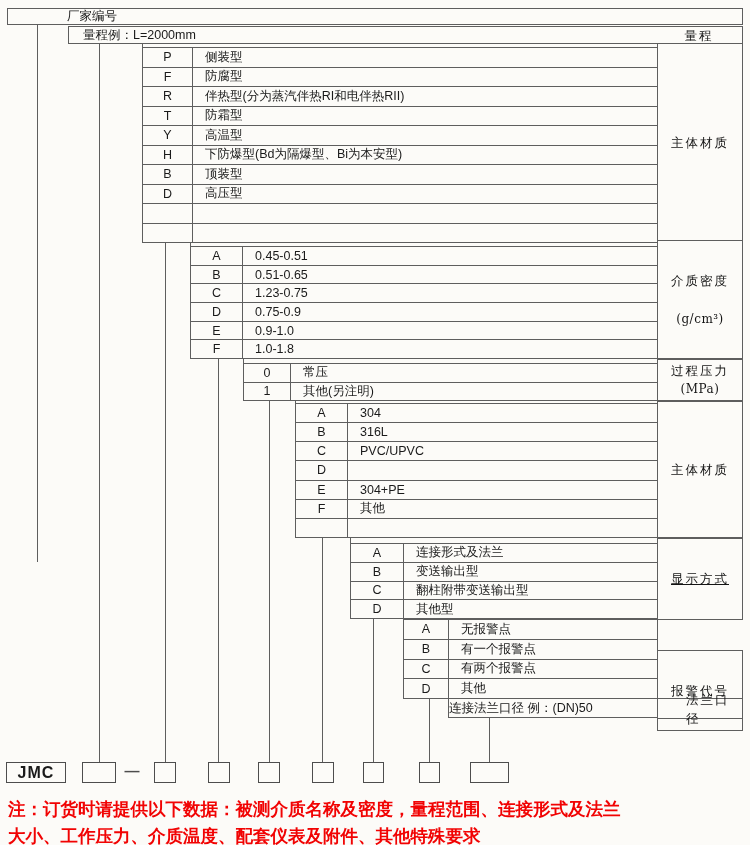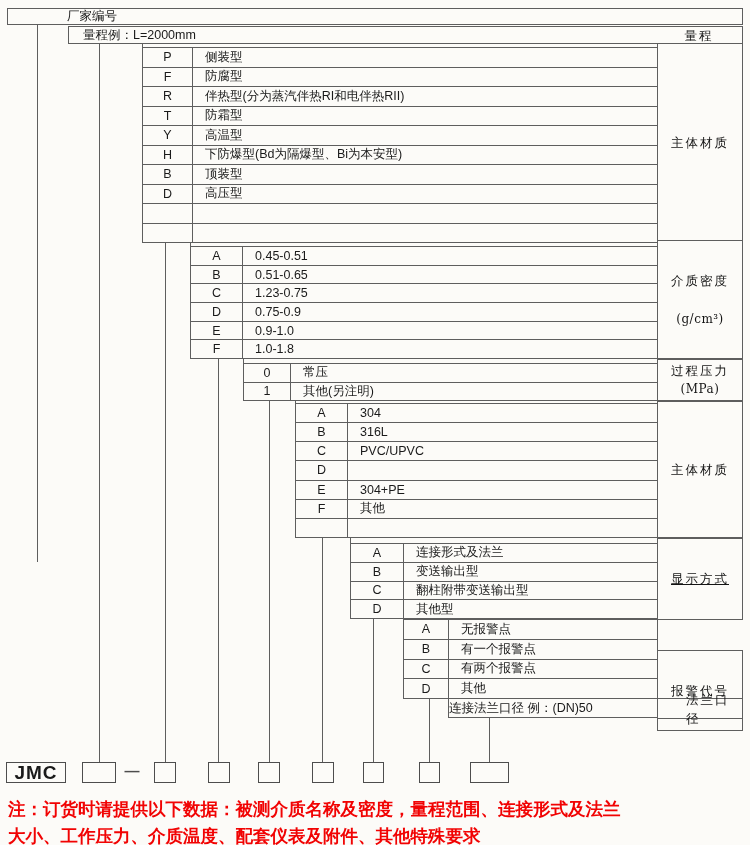--- a/index.html
+++ b/index.html
@@ -43,21 +43,21 @@
   .lb1{top:240px;height:120px;gap:20px;}
   .lb2{top:358px;height:44px;}
   .lb3{top:400px;height:139px;}
   .lb4{top:537px;height:83px;}
   .lb5{top:650px;height:81px;}
   .lb6{top:698px;height:21px;padding-left:28px;}
   
   .vline{position:absolute;width:1px;background:var(--bc);}
   
   .mbox{position:absolute;top:762px;height:21px;border:1.5px solid #4d4d4d;box-sizing:border-box;background:transparent;}
-  .jmc{left:6px;width:60px;display:flex;align-items:center;justify-content:center;font-weight:bold;font-size:19px;letter-spacing:1px;}
+  .jmc{left:6px;width:60px;display:flex;align-items:center;justify-content:center;font-weight:bold;font-size:16px;letter-spacing:1px;}
   .dash{position:absolute;left:118px;top:760px;width:28px;height:21px;display:flex;align-items:center;justify-content:center;
         font-weight:bold;color:#4d4d4d;font-size:15px;}
   
   .note{position:absolute;left:8px;top:796px;width:740px;color:#f10303;font-weight:bold;font-size:17.5px;line-height:27px;white-space:nowrap;}
 </style>
 </head>
 <body>
 
 <div class="page">
 

